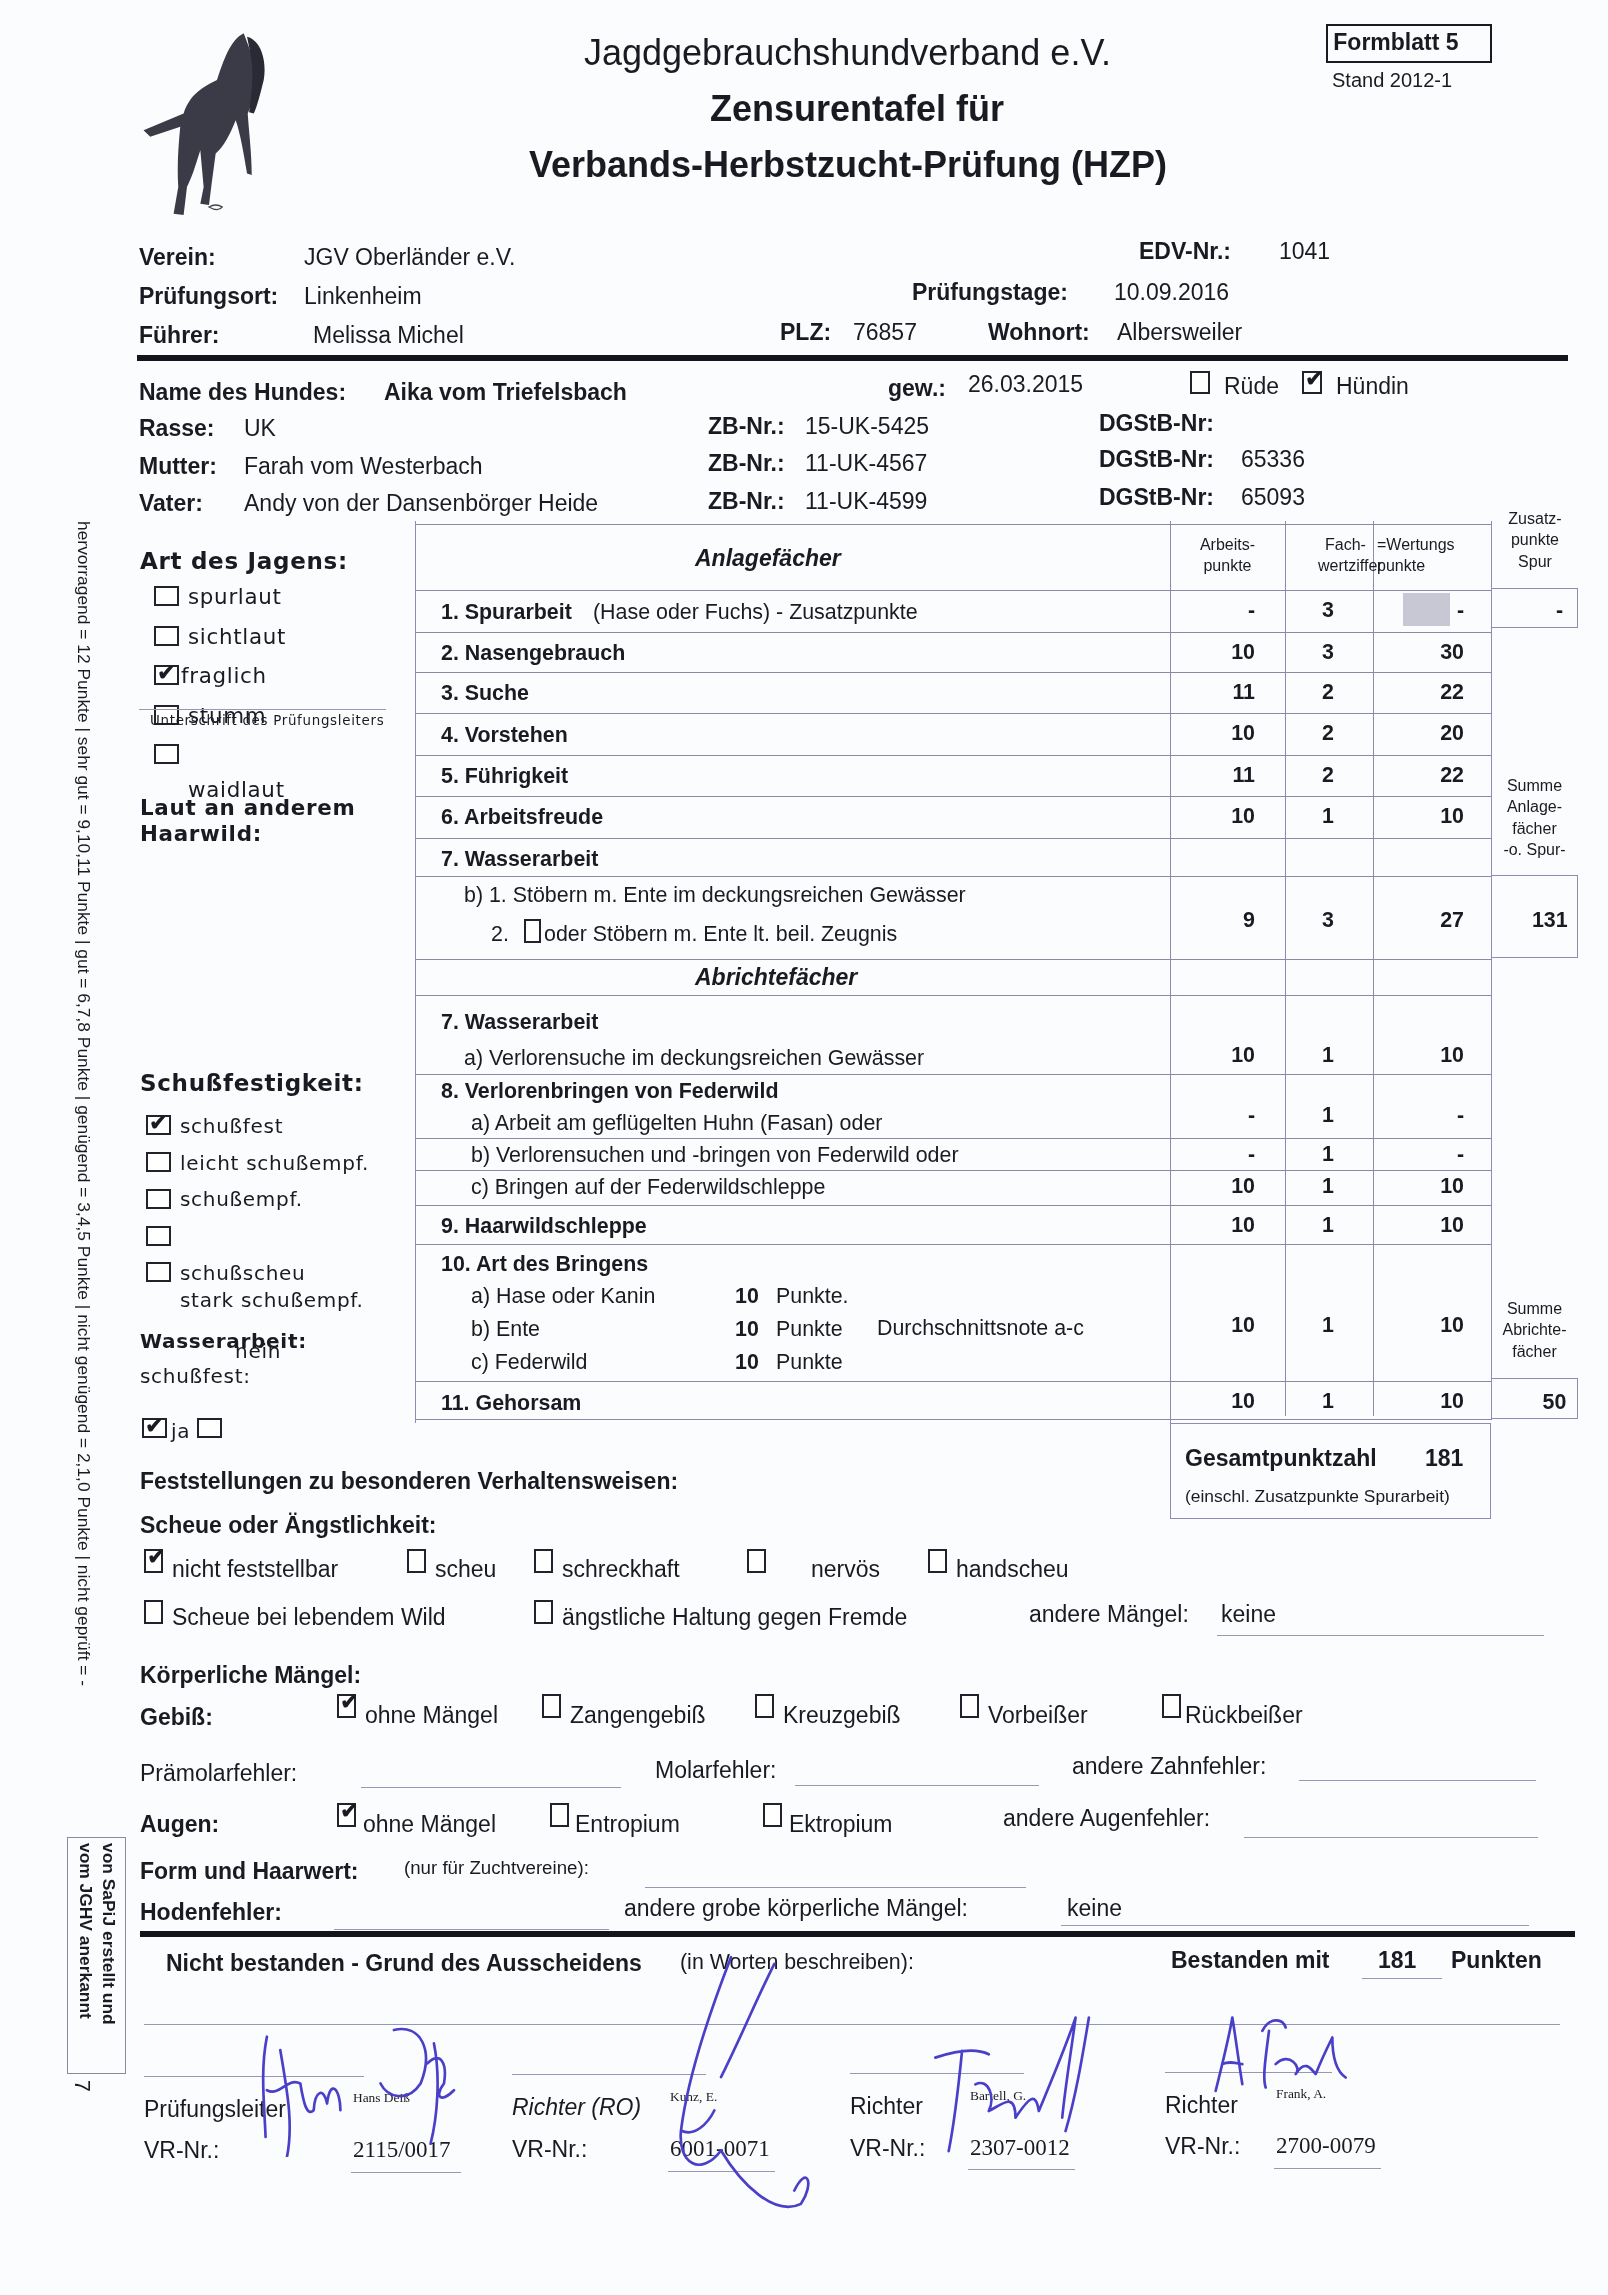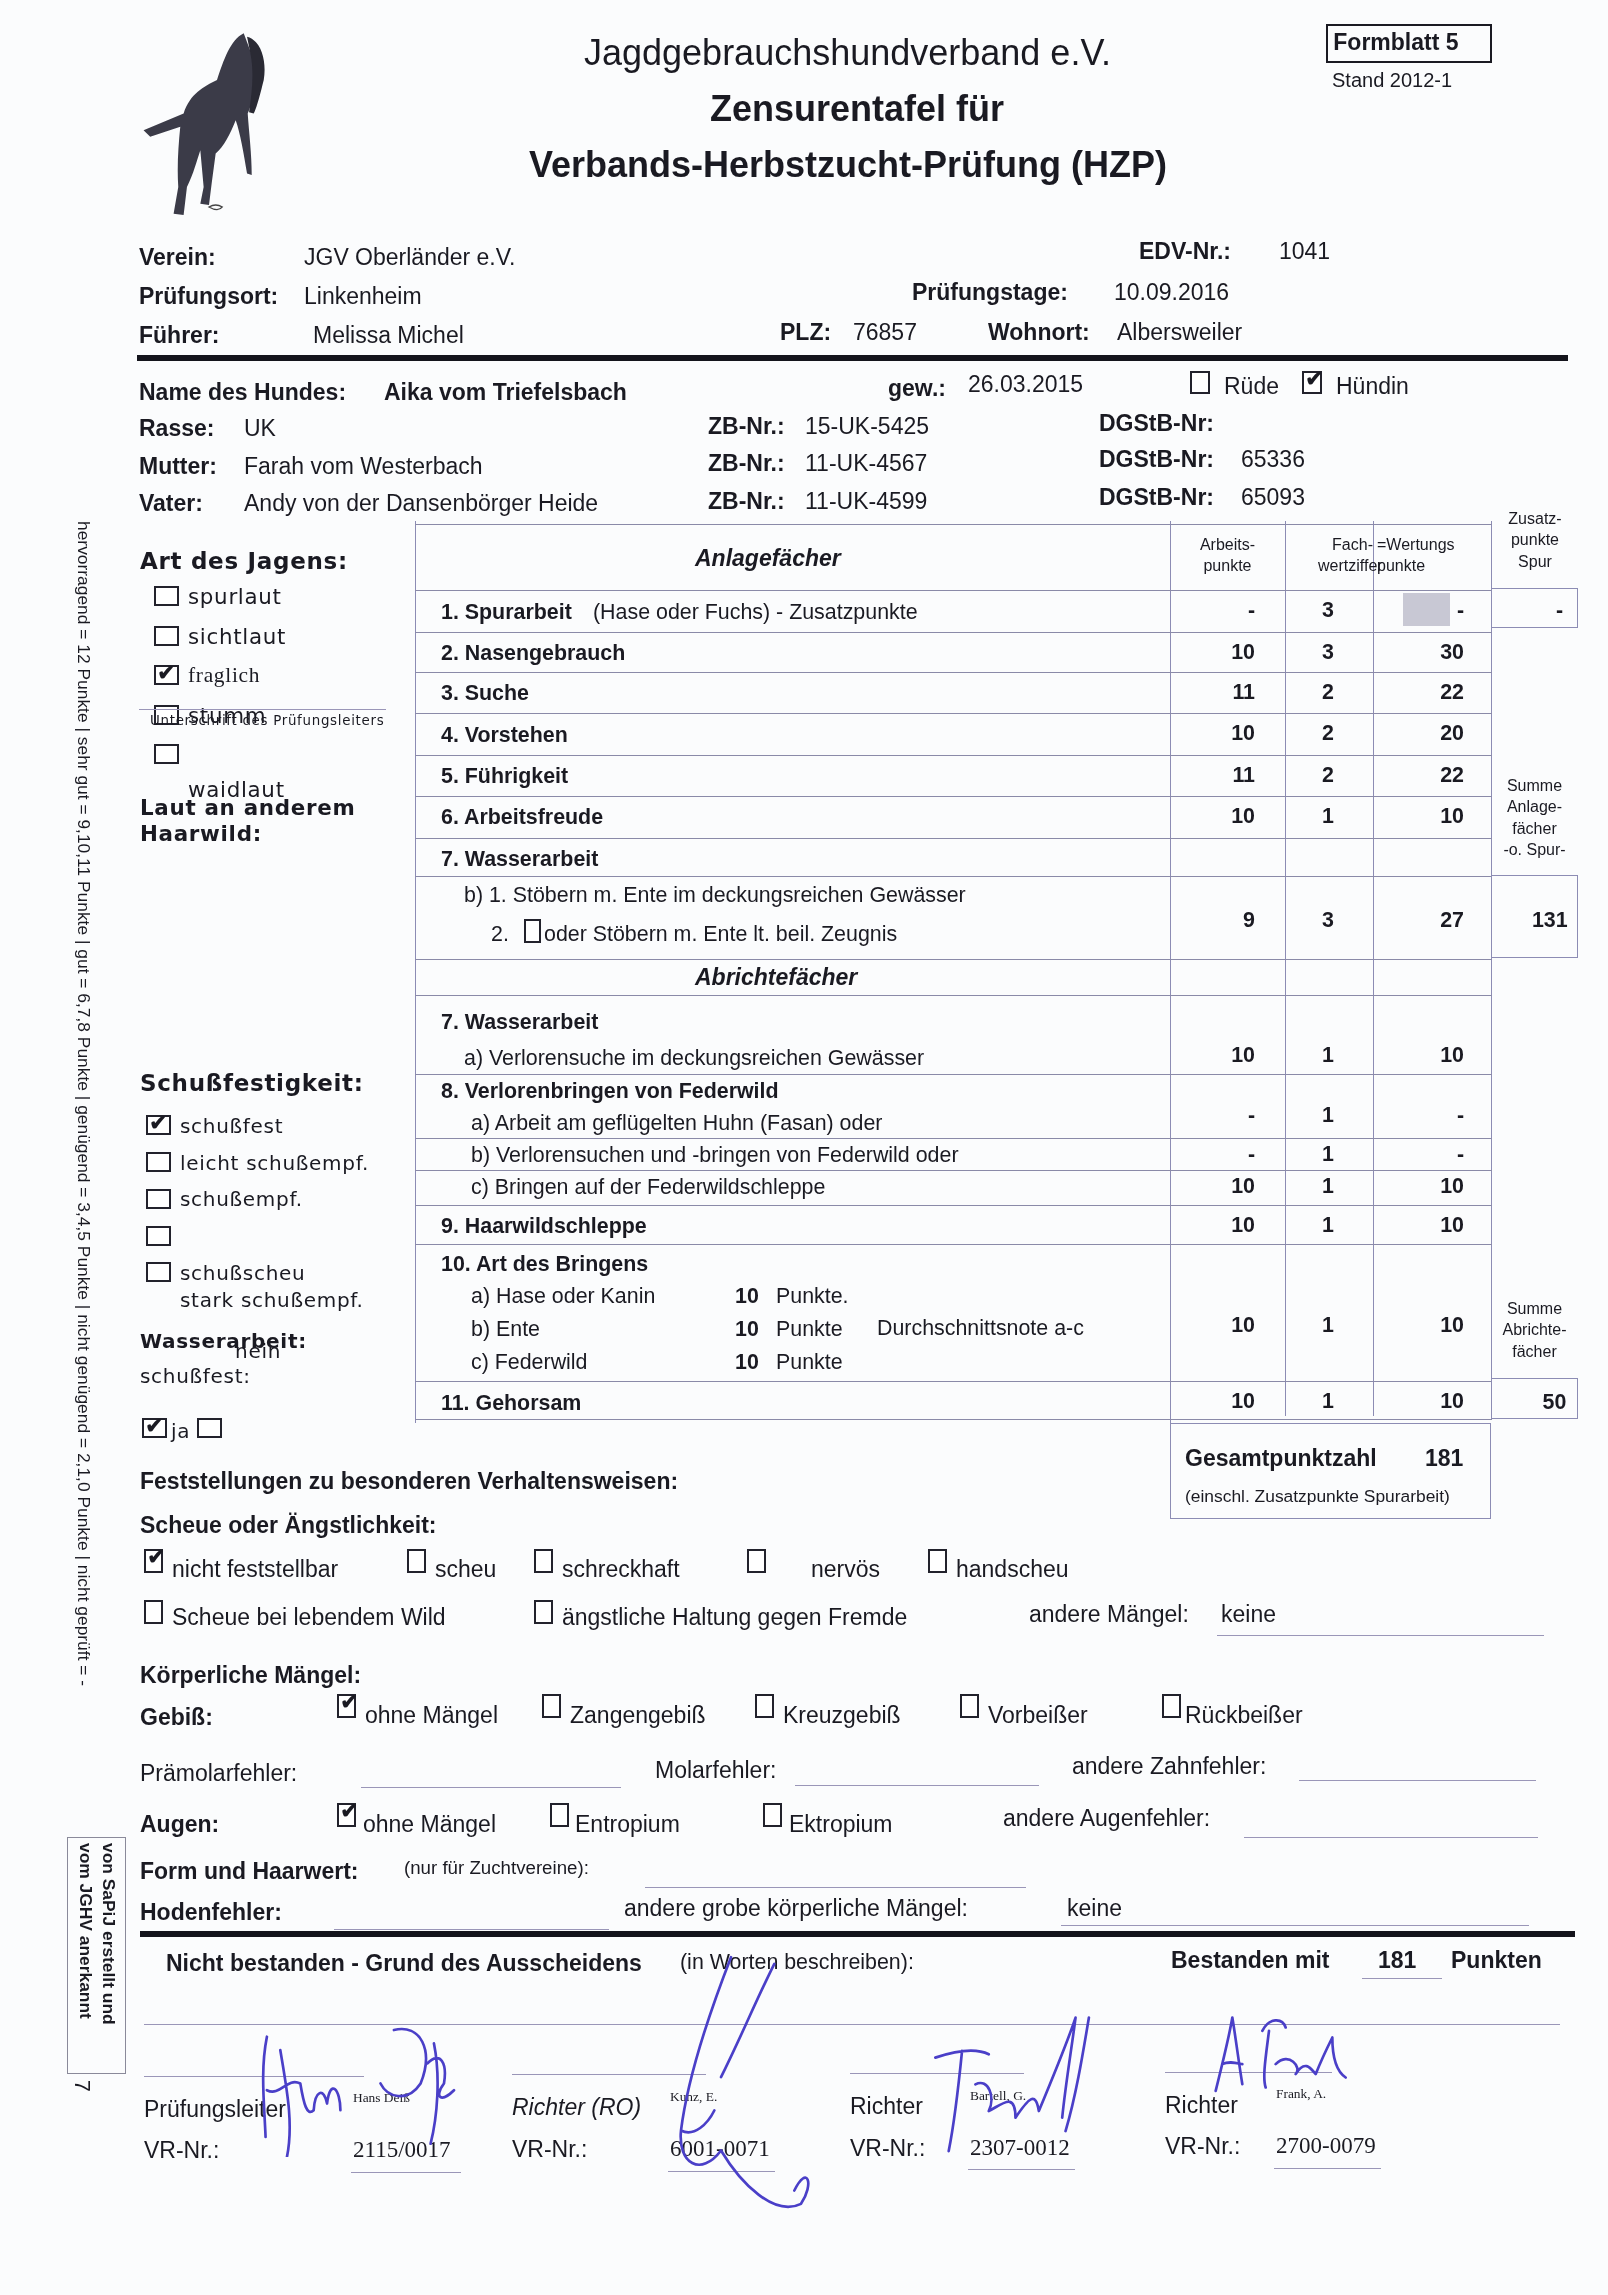--- a/index.html
+++ b/index.html
@@ -111,21 +111,21 @@
       <span class="chk"></span>
     </div>
     <div class="abs f32 wide" style="left: 188px; top: 584px;">spurlaut</div>
     <div class="cb wide-box" style="left: 154px; top: 626px;">
       <span class="chk"></span>
     </div>
     <div class="abs f32 wide" style="left: 188px; top: 624px;">sichtlaut</div>
     <div class="cb wide-box" style="left: 154px; top: 665px;">
       <span class="chk">✔</span>
     </div>
-    <div class="abs f32 wide" style="left: 188px; top: 663px; font-family: Liberation Serif, serif;">fraglich</div>
+    <div class="abs f32 wide" style="left: 181px; top: 663px;">fraglich</div>
     <div class="cb wide-box" style="left: 154px; top: 705px;">
       <span class="chk"></span>
     </div>
     <div class="abs f32 wide" style="left: 188px; top: 703px;">stumm</div>
     <div class="cb wide-box" style="left: 154px; top: 744px;">
       <span class="chk"></span>
     </div>
     <div class="abs f32 wide" style="left: 188px; top: 742px; margin-top: 35px;">waidlaut</div>
   </div>
 <div class="abs b f32 wide" style="left:140px;top:795px;">Laut an anderem</div>
@@ -213,21 +213,21 @@
   <div class="vline" style="left:1373px;top:521px;height:895px;"></div>
   <div class="vline" style="left:1491px;top:521px;height:895px;"></div>
   <div class="hline" style="left:415px;top:524px;width:1077px;"></div>
 </div>
 
 <div class="abs b f34" style="left:695px;top:545px;font-style:italic;">Anlagefächer</div>
 <div class="abs f24" style="left:1170px;top:534px;width:115px;text-align:center;line-height:21.4px;">
     <div>Arbeits-</div>
     <div>punkte</div>
   </div>
-<div class="abs f24" style="left:1285px;top:534px;width:88px;text-align:right;line-height:21.4px;padding-left:33px;">
+<div class="abs f24" style="left:1285px;top:534px;width:88px;text-align:center;line-height:21.4px;padding-left:33px;">
     <div>Fach-</div>
     <div>wertziffer</div>
   </div>
 <div class="abs f24" style="left:1377px;top:534px;width:114px;line-height:21.4px;">
     <div>=Wertungs</div>
     <div>punkte</div>
   </div>
 <div class="abs f24" style="left:1491px;top:508px;width:88px;text-align:center;line-height:21.4px;">
     <div>Zusatz-</div>
     <div>punkte</div>

